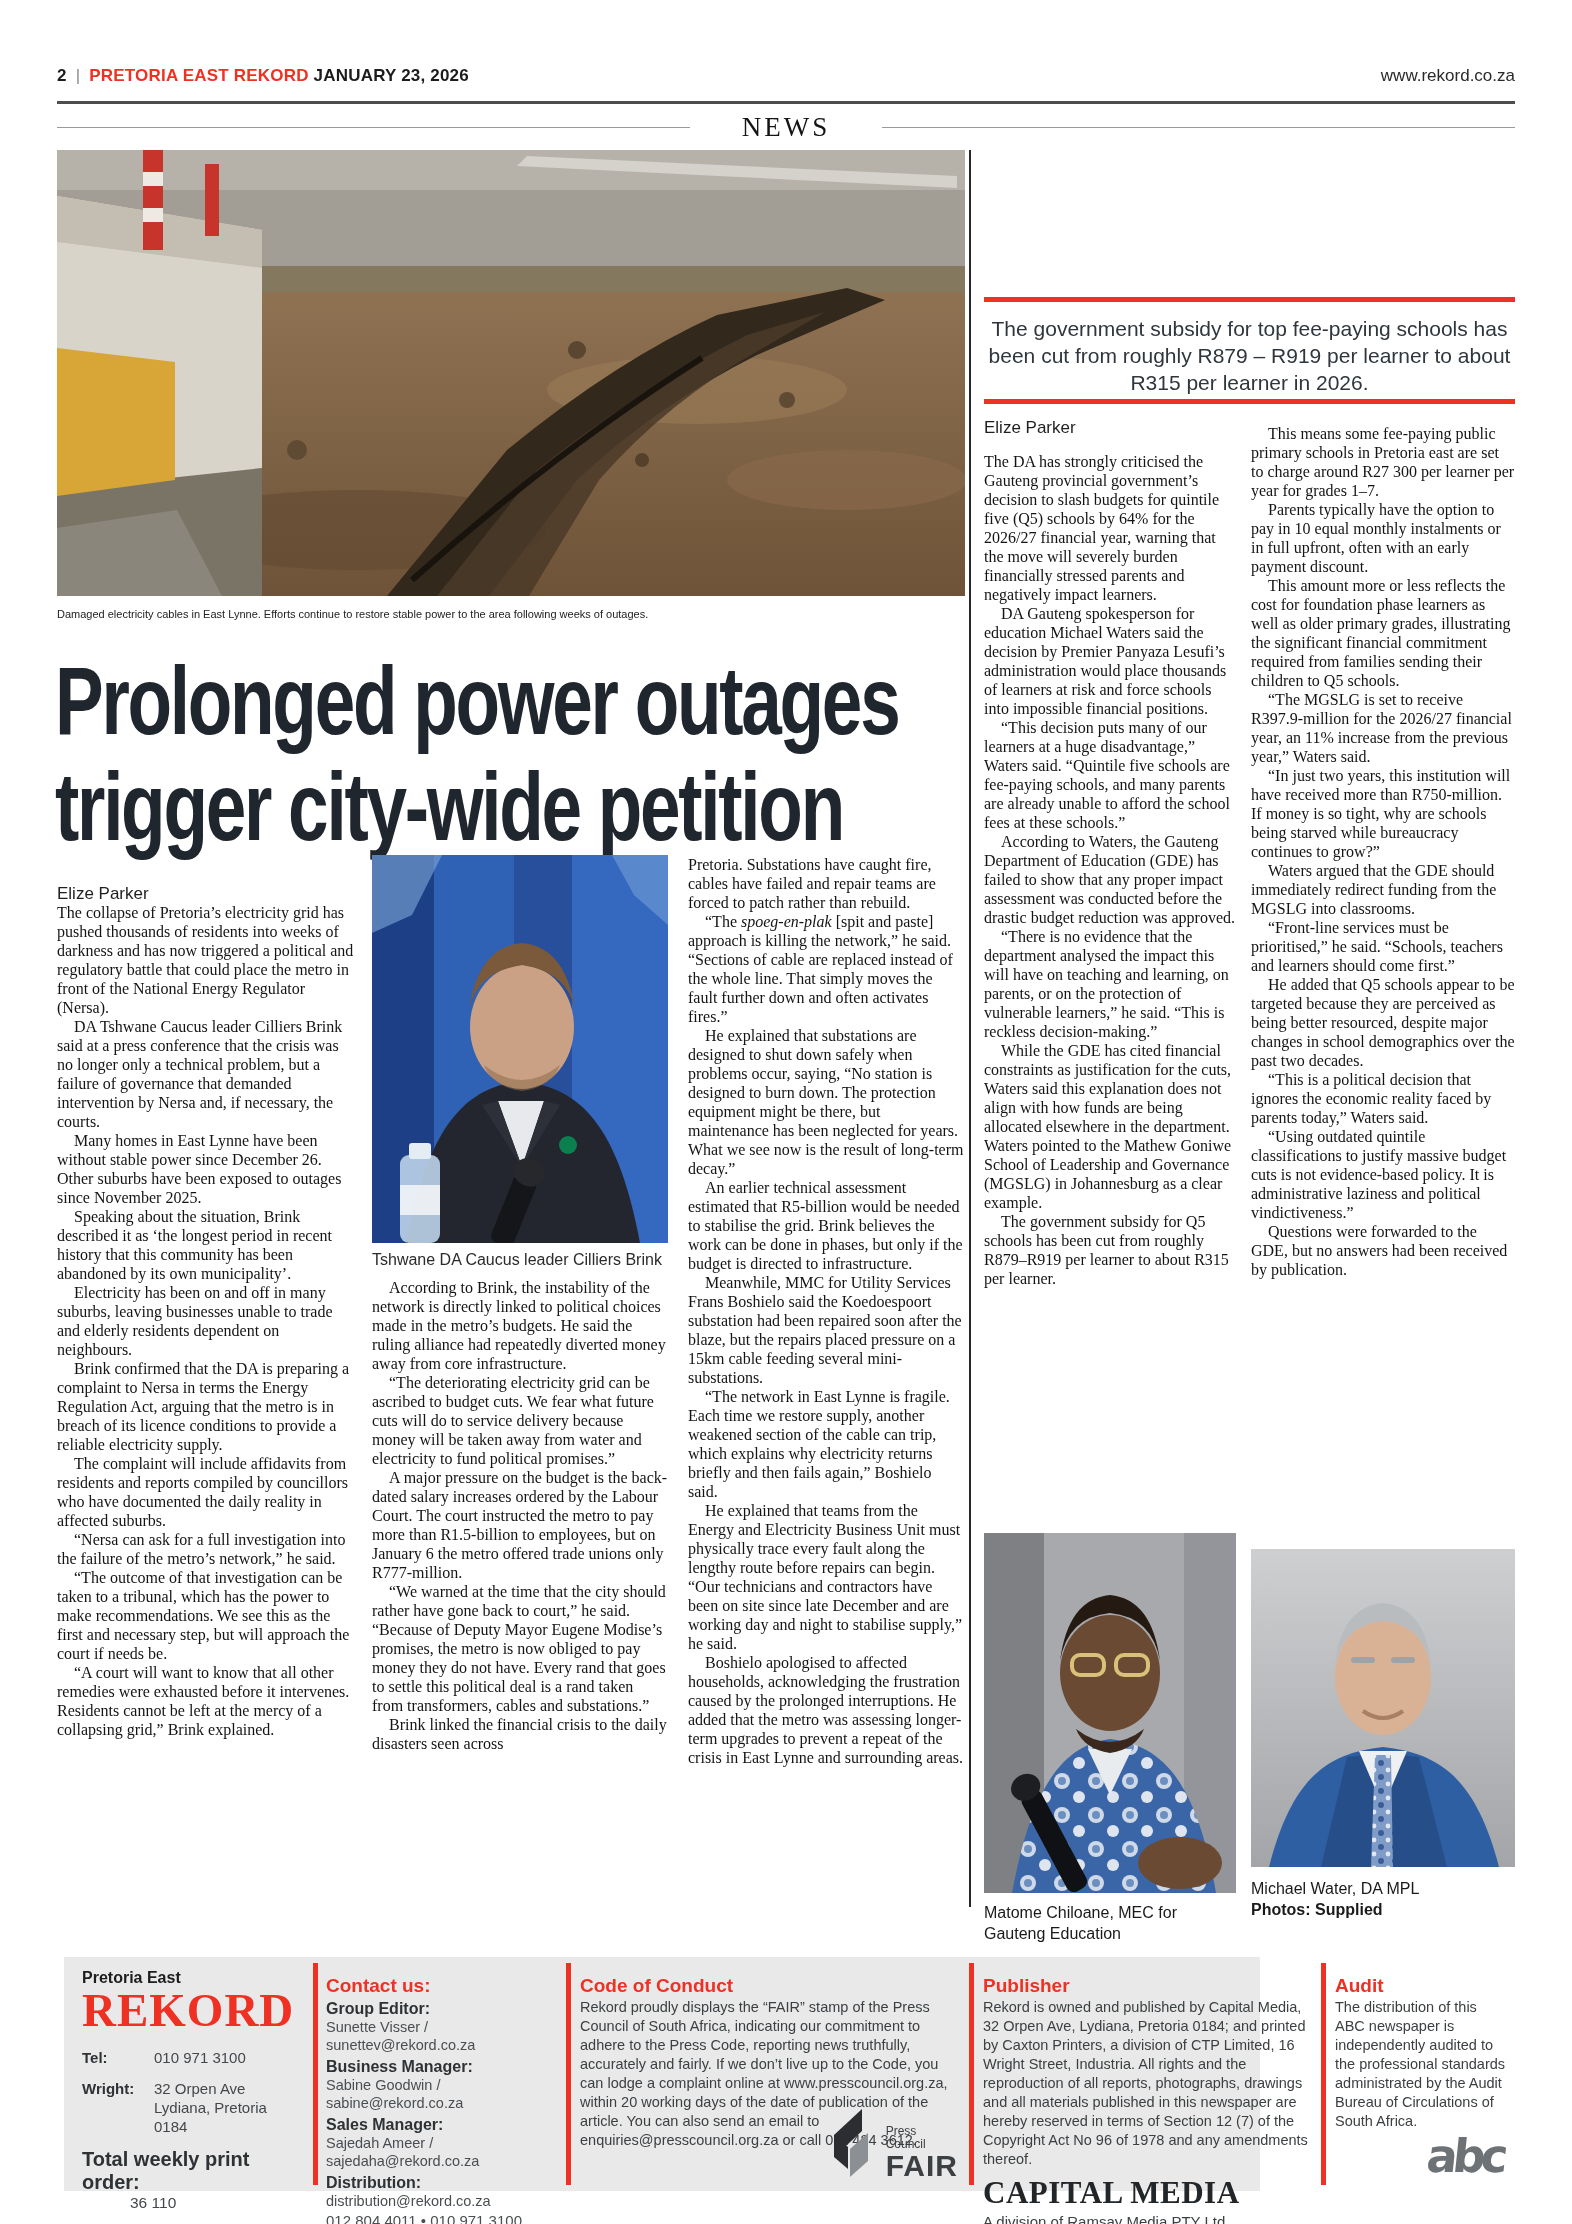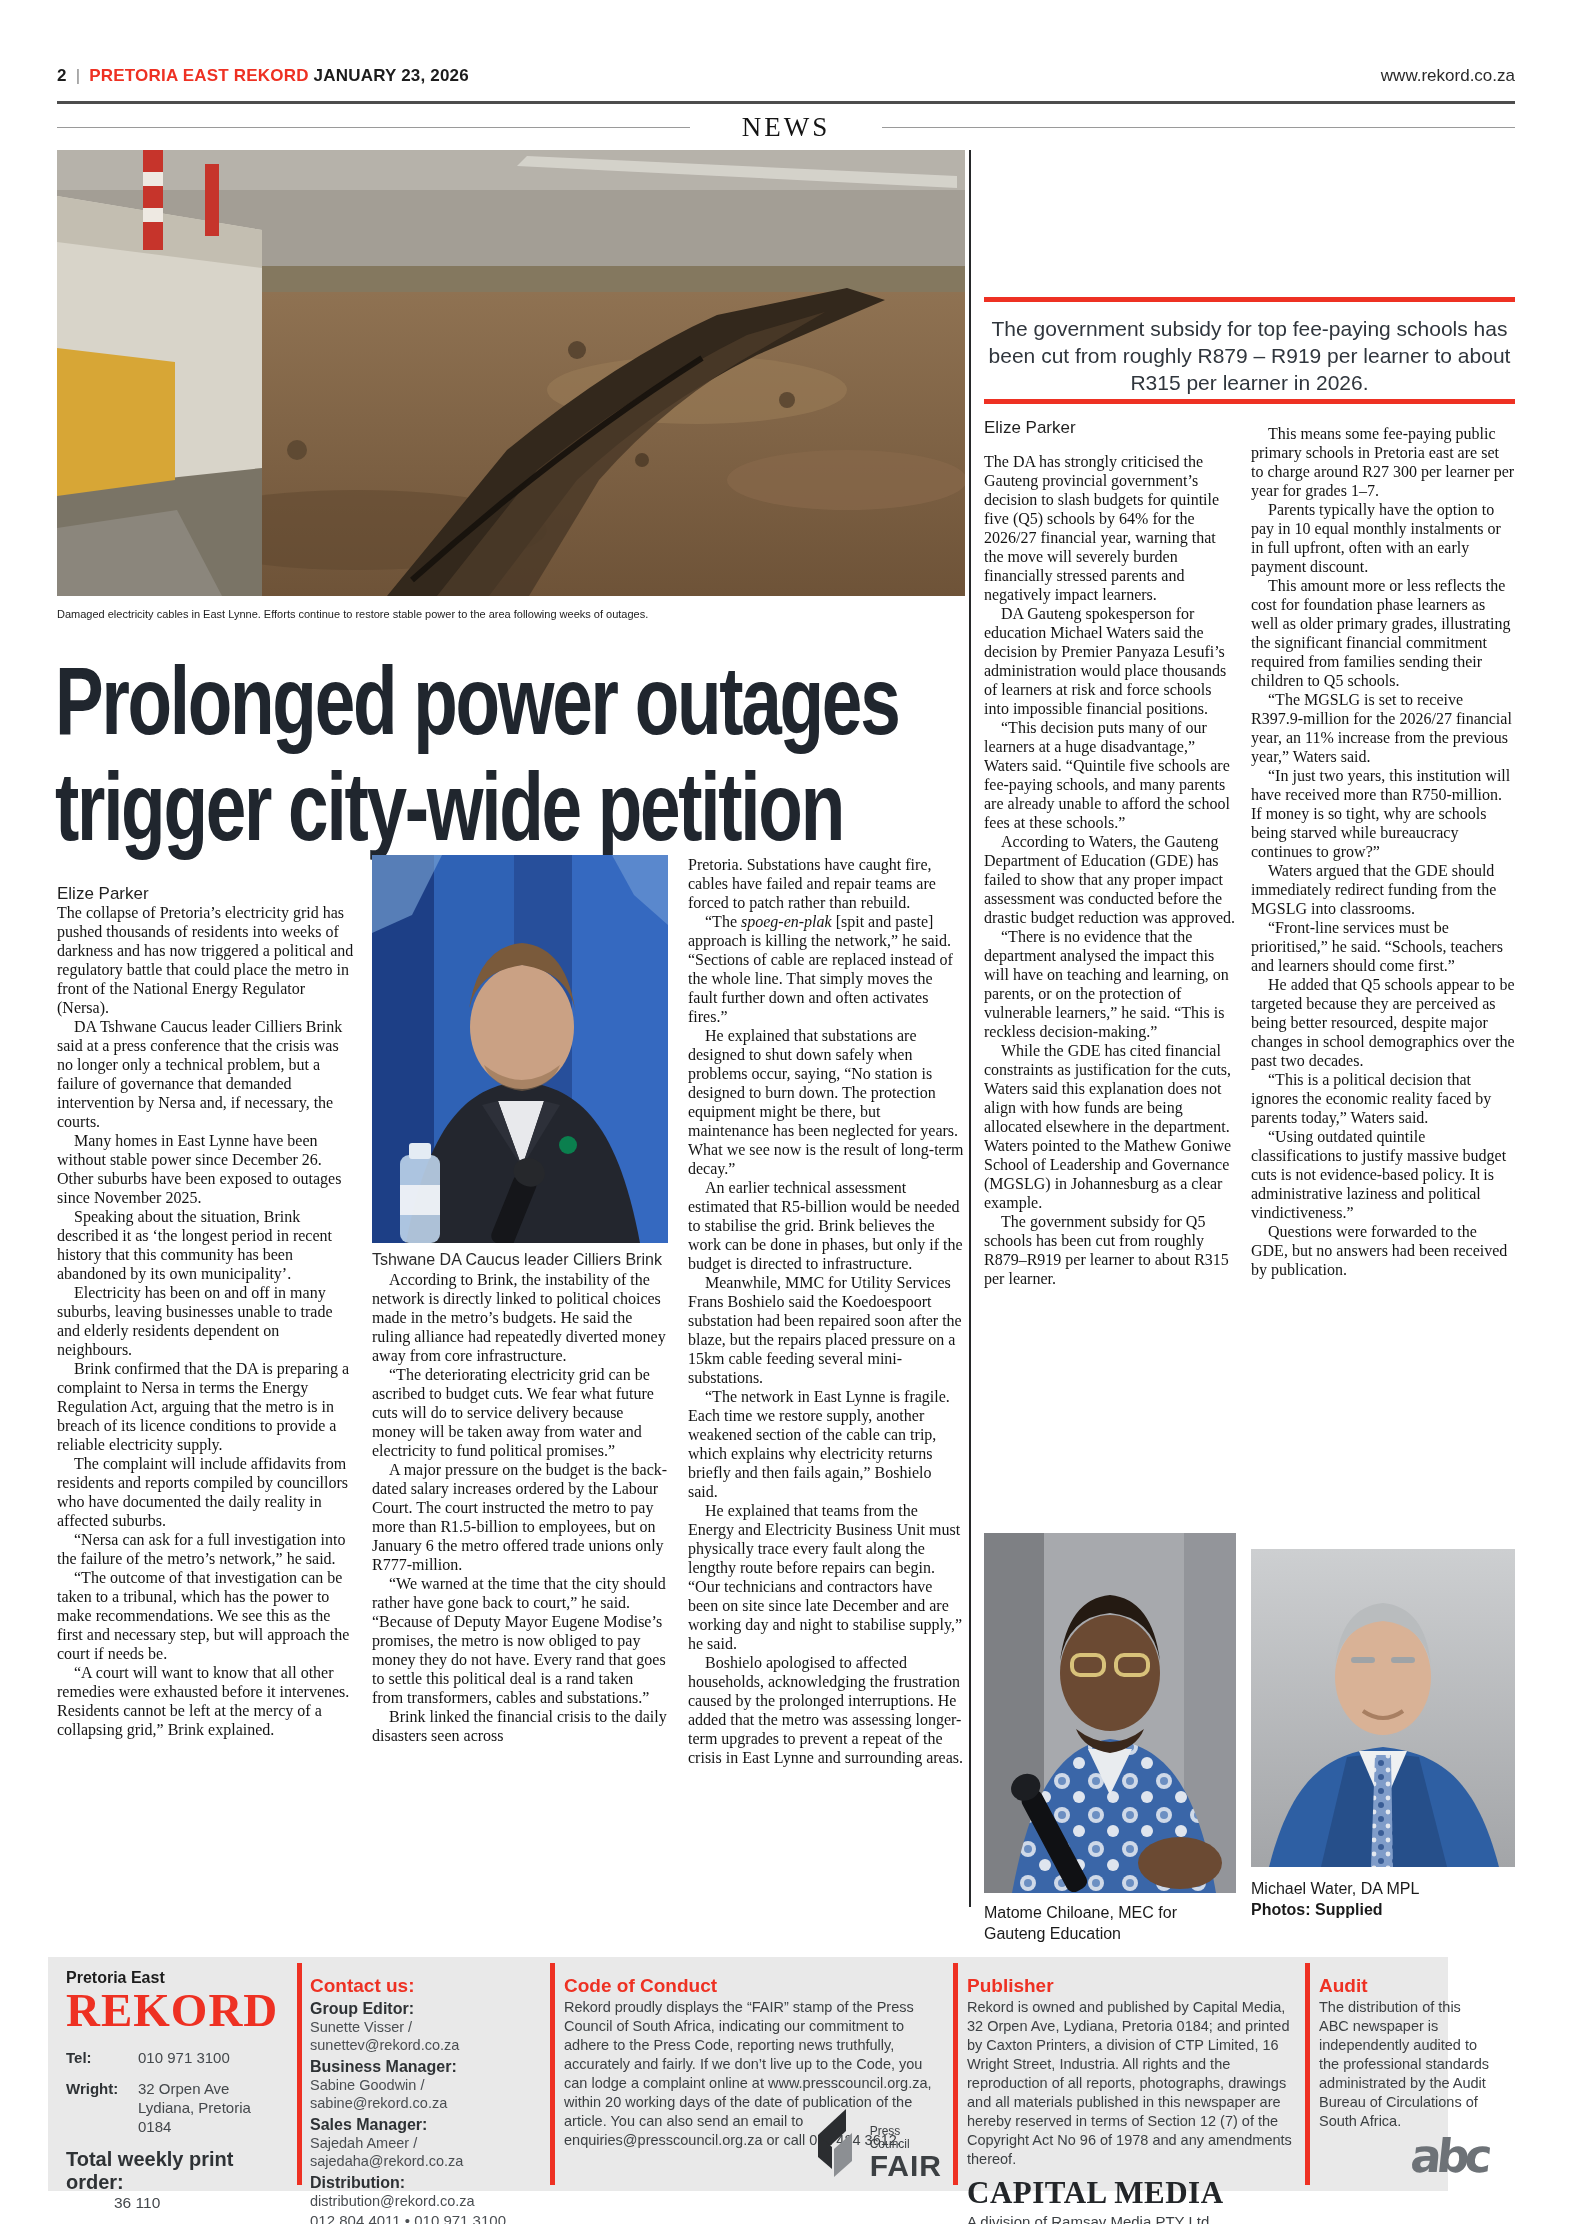--- a/index.html
+++ b/index.html
@@ -39,37 +39,37 @@
      letter-spacing:-3px;transform:scaleX(.76);transform-origin:left center;}
   .byline{font-size:17px;color:#1f1f1f;}
   .byline-main{left:57px;top:884px;}
 
   
   .col{font-family:"Liberation Serif",serif;font-size:16px;line-height:19px;color:#141414;overflow:hidden;}
   .col p{margin:0;text-indent:17px;}
   .col p.flush{text-indent:0;}
   .col1{left:57px;top:903px;width:298px;height:1012px;}
   .col2{left:372px;top:855px;width:296px;height:1058px;}
-  .col2-text{margin-top:0;}
+  .col2-text{margin-top:8px;}
   .col3{left:688px;top:855px;width:277px;height:1058px;}
 
   .vdivider{left:969px;top:150px;width:2px;height:1757px;background:#26282a;}
 
   
   .headline2{left:984px;top:146px;width:531px;font-weight:bold;font-size:47px;line-height:60px;
      letter-spacing:-1px;color:#242a31;}
   .redrule{width:531px;height:5px;background:#ee3123;left:984px;}
   .rr1{top:297px;} .rr2{top:399px;}
   .standfirst{left:984px;top:315px;width:531px;text-align:center;font-size:21px;line-height:27px;color:#30363d;}
   .byline2{left:984px;top:418px;}
   .rcol1{left:984px;top:452px;width:252px;height:1070px;}
   .rcol2{left:1251px;top:424px;width:264px;height:1100px;}
 
   
-  .footer{left:48px;top:1957px;width:1400px;height:234px;background:#e9e9e9;}
+  .footer{left:64px;top:1957px;width:1196px;height:234px;background:#e9e9e9;}
   .fsec{position:absolute;top:0;height:100%;box-sizing:border-box;padding-top:10px;color:#3c4043;}
   .fdiv{position:absolute;top:6px;bottom:6px;width:5px;background:#ee3123;}
   .fd1{left:249px;} .fd2{left:502px;} .fd3{left:905px;} .fd4{left:1257px;}
   .fhead{color:#ee3123;font-weight:bold;font-size:19px;line-height:21px;margin:8px 0 2px 0;}
   .fbody{font-size:14.5px;line-height:19px;margin:0;}
   .sec-logo{left:18px;width:224px;}
   .sec-contact{left:262px;width:234px;}
   .sec-conduct{left:516px;width:384px;}
   .sec-pub{left:919px;width:332px;}
   .sec-audit{left:1271px;width:172px;}

